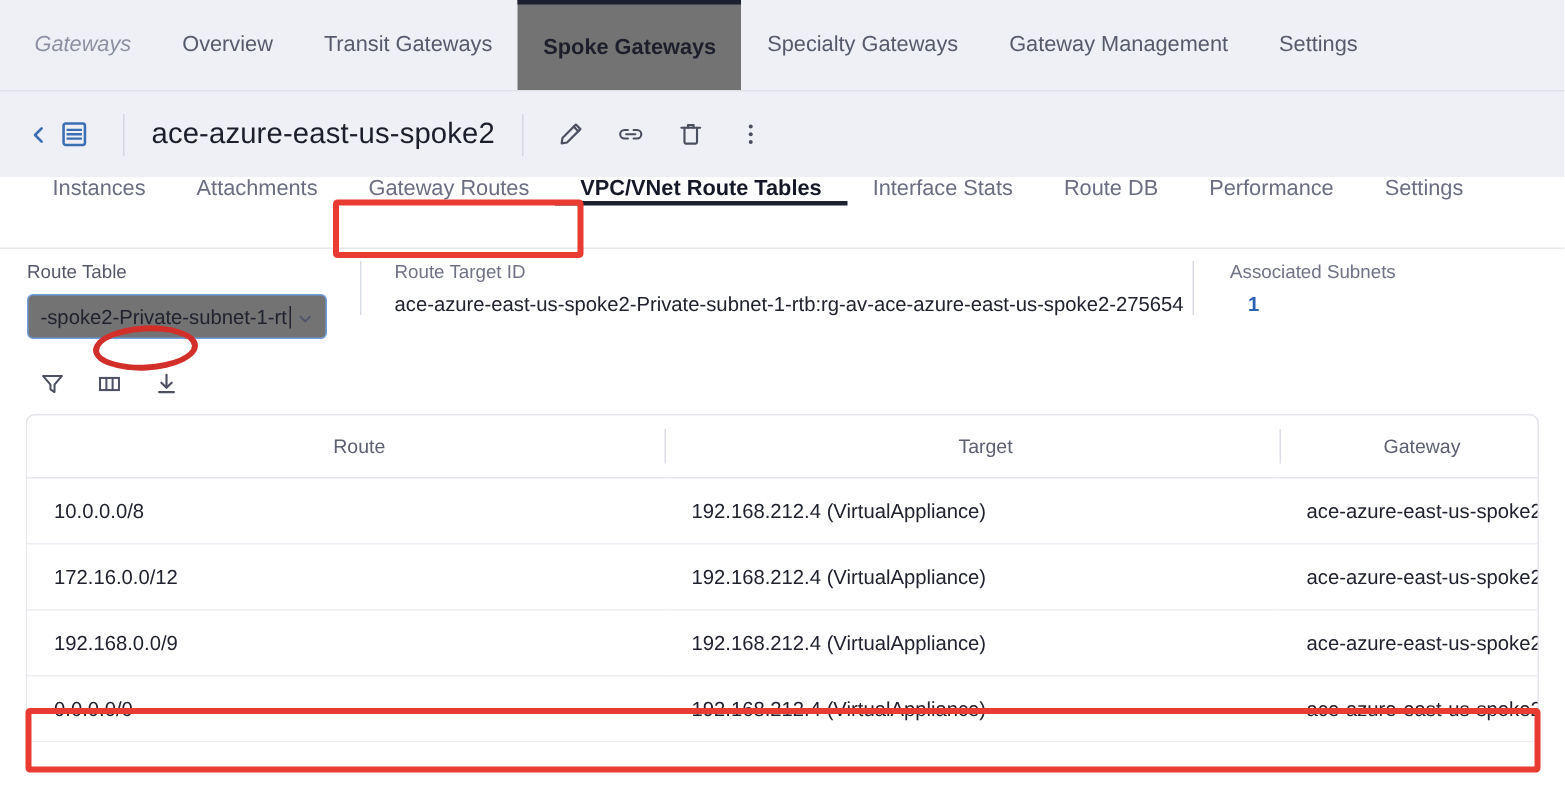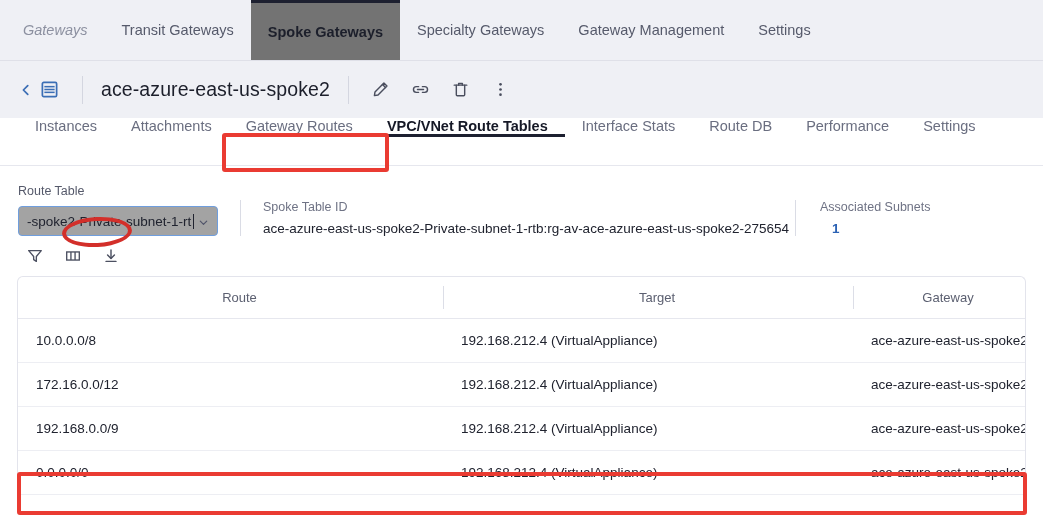--- a/index.html
+++ b/index.html
@@ -83,41 +83,41 @@
     color: #151826;
     font-weight: bold;
     border-bottom: 3px solid #1d2030;
   }
 
   
   .infobar {
     height: 70px;
     background: #ffffff;
     display: flex;
-    align-items: flex-end;
+    align-items: flex-start;
     padding: 8px 0 0 0;
   }
   .info-cell { padding: 0 18px; display: flex; flex-direction: column; justify-content: flex-start; }
   .info-cell.sep { border-left: 1px solid #dadce5; }
   .info-label {
     font-size: 12.5px;
     color: #6f7385;
     margin-bottom: 7px;
     white-space: nowrap;
   }
   .info-value { font-size: 13.5px; color: #20232f; white-space: nowrap; }
   .info-link { font-size: 13.5px; color: #2c62b4; font-weight: bold; cursor: pointer; }
 
   .rt-label { font-size: 12.5px; color: #55596a; margin-bottom: 8px; }
   .rt-select {
     position: relative;
     width: 200px; height: 30px;
     border: 1px solid #6f9ede;
     border-radius: 4px;
-    background: #a3a3a3;
+    background: #737373;
     display: flex;
     align-items: center;
     padding: 0 8px;
     font-size: 13.5px;
     color: #20232f;
     cursor: pointer;
     overflow: hidden;
   }
   .rt-select .val { flex: 1; white-space: nowrap; overflow: hidden; }
   .rt-caret { width: 11px; height: 11px; flex: none; margin-left: 4px; }
@@ -194,20 +194,23 @@
   .stage { position: relative; width: 1043px; height: 528px; border-radius: 28px; }
 </style>
 </head>
 <body>
 
 <div class="stage">
 
   <div class="topbar">
     <div class="topbar-tab muted">
         <span>Gateways</span>
+      </div>
+    <div class="topbar-tab">
+        <span>Overview</span>
       </div>
     <div class="topbar-tab">
         <span>Transit Gateways</span>
       </div>
     <div class="topbar-tab active">
         <span>Spoke Gateways</span>
       </div>
     <div class="topbar-tab">
         <span>Specialty Gateways</span>
       </div>
@@ -307,21 +310,21 @@
           <span class="caret-blink"></span>
         <span class="rt-caret">
           <svg viewBox="0 0 12 12" width="11" height="11" fill="none" stroke="#50546a" stroke-width="1.3" stroke-linecap="round" stroke-linejoin="round">
               <polyline points="2.5,4.5 6,8 9.5,4.5"></polyline>
             </svg>
         </span>
       </div>
     </div>
 
     <div class="info-cell sep" style="width:555px;padding-left:22px;">
-      <div class="info-label">Spoke Table ID</div>
+      <div class="info-label">Route Target ID</div>
       <div class="info-value">ace-azure-east-us-spoke2-Private-subnet-1-rtb:rg-av-ace-azure-east-us-spoke2-275654</div>
     </div>
 
     <div class="info-cell sep" style="padding-left:24px;">
       <div class="info-label">Associated Subnets</div>
       <div class="info-link" style="padding-left:12px;">1</div>
     </div>
 
   </div>
 

